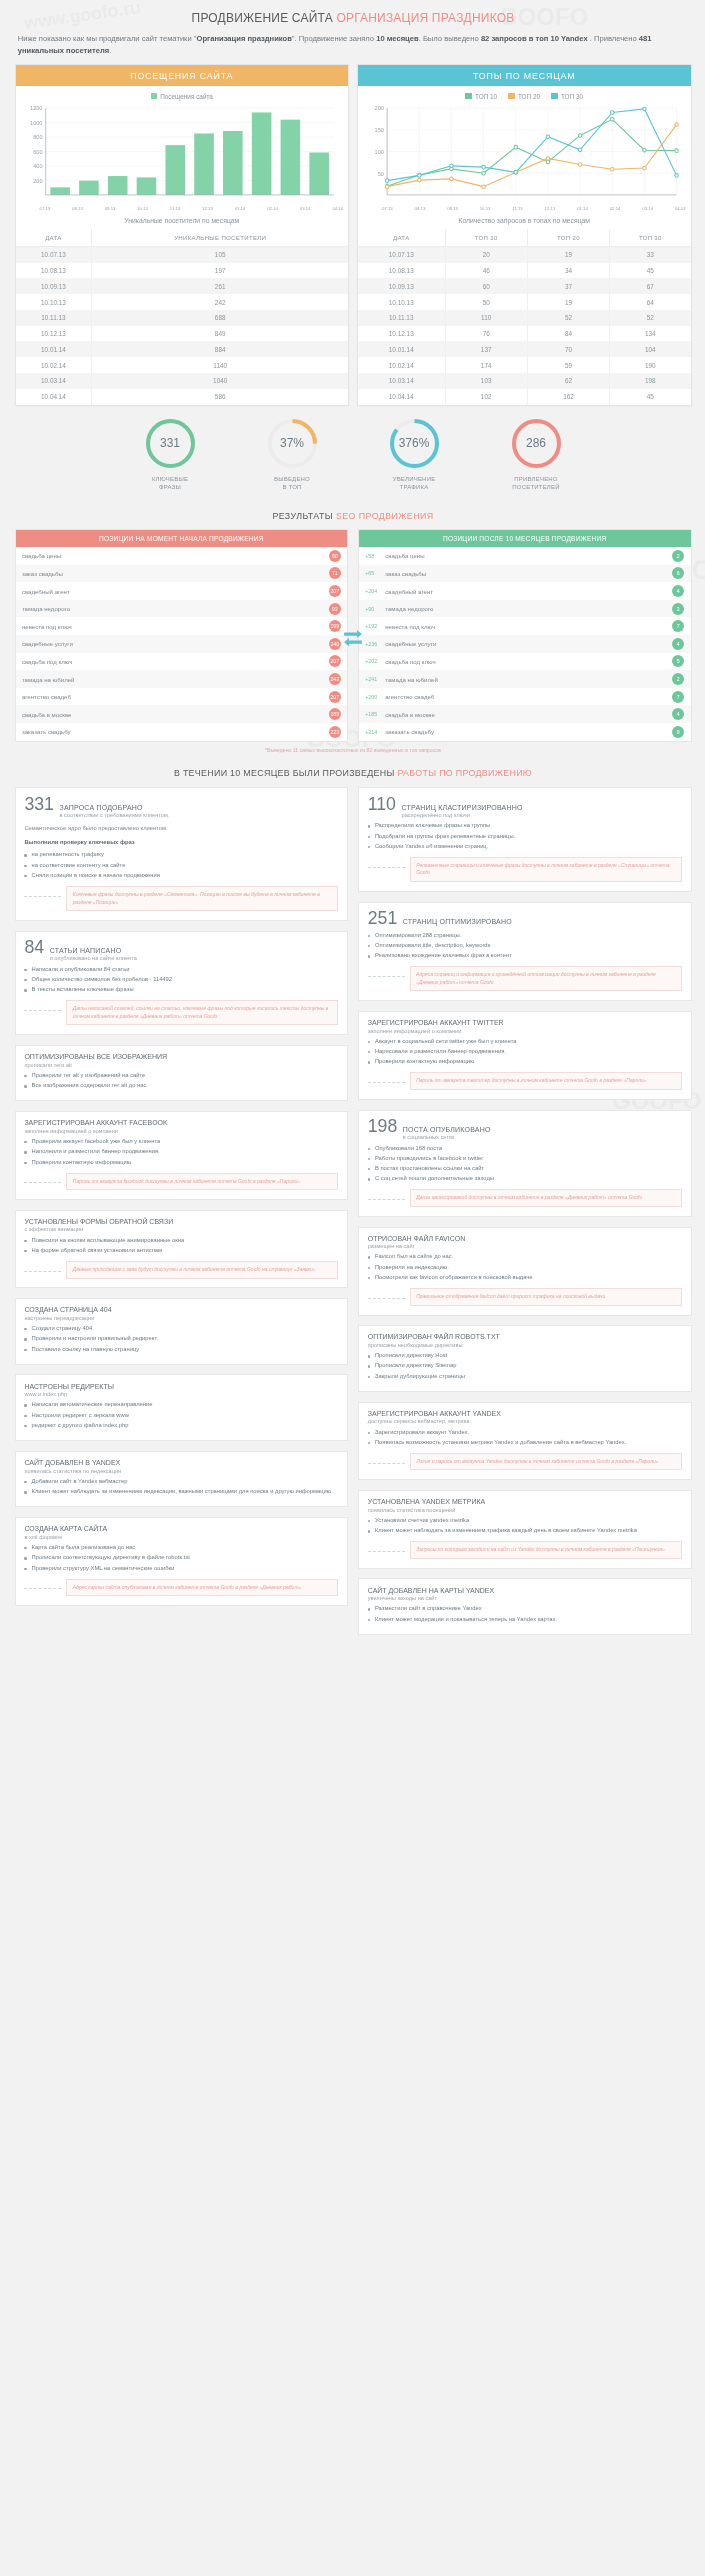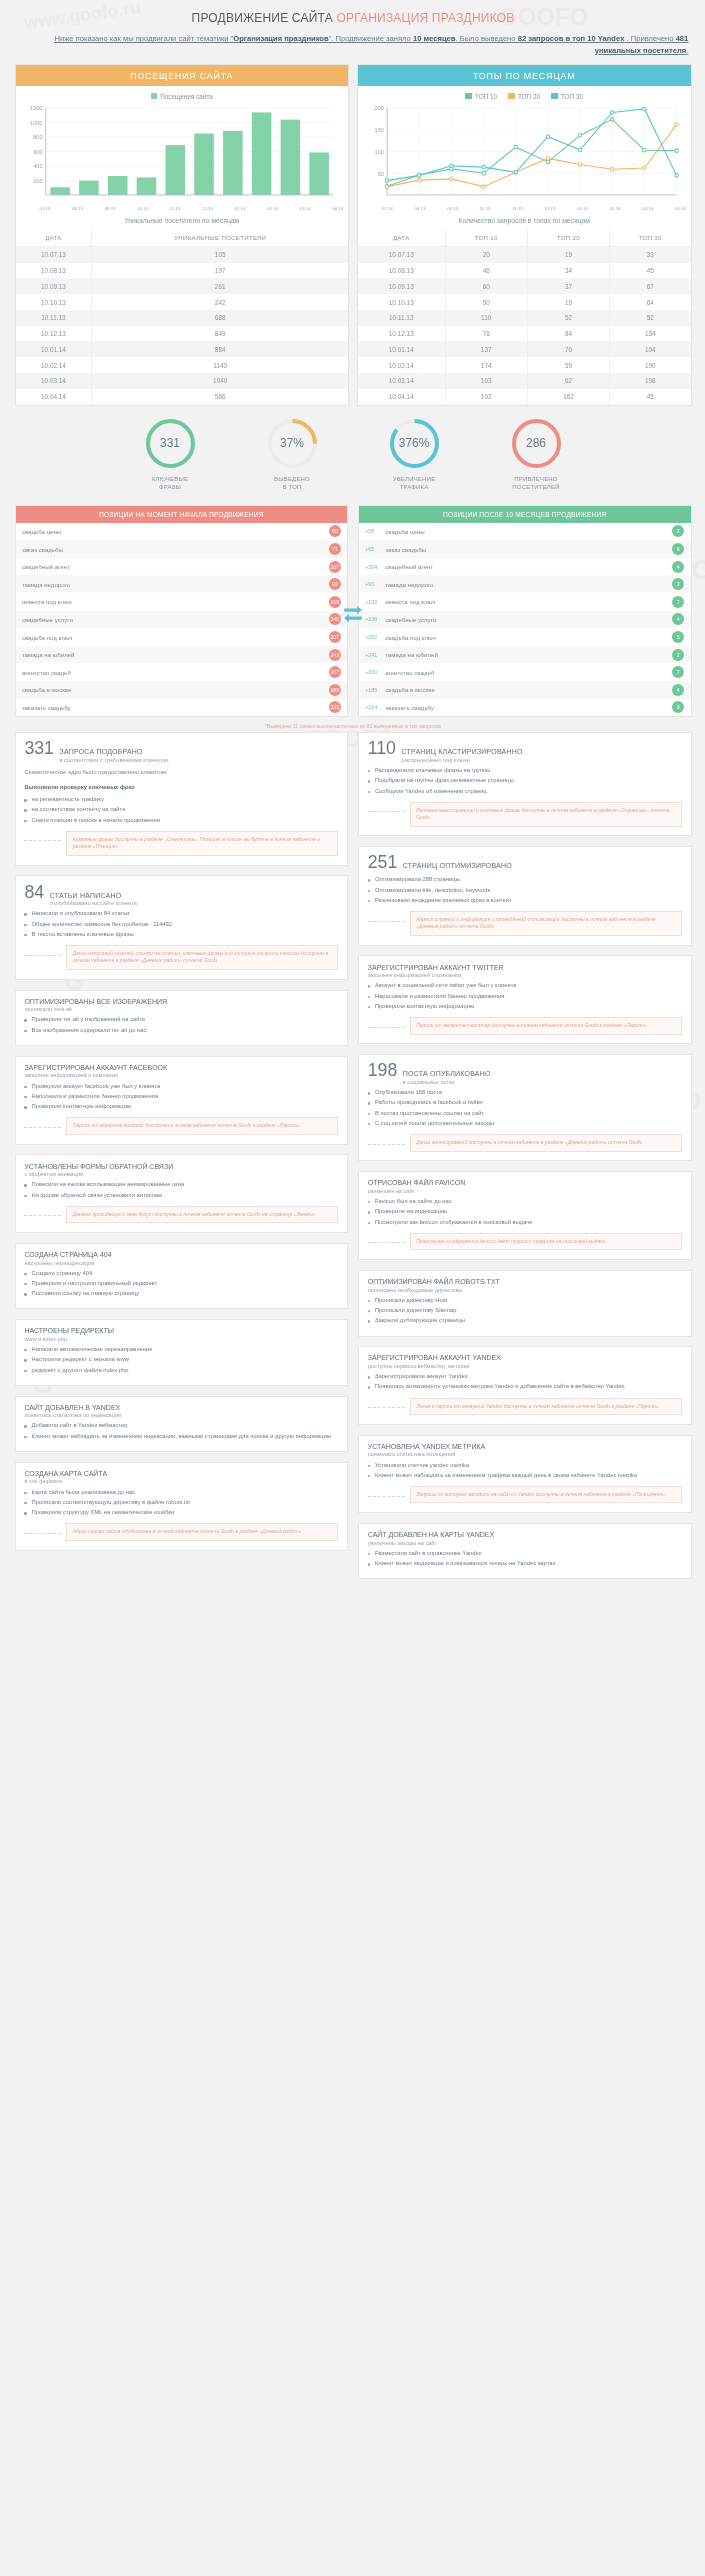--- a/index.html
+++ b/index.html
@@ -26,21 +26,21 @@
   }
 
   .content { position:relative; z-index:2; }
 
   
   .hdr { text-align:center; padding:11.3px 0 3.2px; }
   .hdr h1 { font-size:12px; font-weight:normal; letter-spacing:0.2px; color:#5b5b5b; }
   .hdr h1 .red { color:#ef8d85; }
   .intro {
     font-size:7.6px; line-height:1.5; color:#6f7b83;
-    padding:4.8px 17.7px 8px; text-align:right;text-decoration:underline;
+    padding:4.8px 17.7px 8px; text-align:left;
   }
   .intro b { color:#4d5a63; }
 
   
   .charts { display:flex; gap:8px; padding:0 14.5px; }
   .card {
     background:#fff; border:0.8px solid #e4e4e4; flex:1;
     box-shadow:0 0.8px 1.6px rgba(0,0,0,.04);
   }
   .card-hd {
@@ -446,20 +446,23 @@
       <svg width="53" height="53" viewBox="0 0 66 66">
         <circle cx="33" cy="33" r="28" fill="none" stroke="#ececec" stroke-width="5"></circle>
         <circle cx="33" cy="33" r="28" fill="none" stroke="#ef8d85" stroke-width="5" stroke-dasharray="175.92918860102841" stroke-dashoffset="0" transform="rotate(-90 33 33)" stroke-linecap="butt"></circle>
       </svg>
       <div class="val">286</div>
     </div>
     <div class="lbl">ПРИВЛЕЧЕНО<br>ПОСЕТИТЕЛЕЙ</div>
   </div>
       </div>
 
+    <div class="res-title">
+      <span>РЕЗУЛЬТАТЫ </span><span class="red">SEO ПРОДВИЖЕНИЯ</span>
+    </div>
 
     <div class="cols">
       <div class="pcard">
         <div class="ph ph-red">ПОЗИЦИИ НА МОМЕНТ НАЧАЛА ПРОДВИЖЕНИЯ</div>
         <div id="beforeList">
             <div class="prow ">
      <span>свадьба цены</span>
      <span class="badge b-red">60</span>
    </div>
             <div class="prow alt">
@@ -588,20 +591,23 @@
       </div>
       <div class="arrows">
         <svg width="21" height="21" viewBox="0 0 26 26">
           <path d="M2 8 h16 v-3 l6 5 -6 5 v-3 H2 z" fill="#5ac4d4"></path>
           <path d="M24 18 h-16 v-3 l-6 5 6 5 v-3 h16 z" fill="#5ac4d4"></path>
         </svg>
       </div>
     </div>
     <div class="note">*Выведено 11 самых высокочастотных из 82 выведенных в топ запросов</div>
 
+    <div class="works-hd">
+      <span>В ТЕЧЕНИИ 10 МЕСЯЦЕВ БЫЛИ ПРОИЗВЕДЕНЫ </span><span class="red">РАБОТЫ ПО ПРОДВИЖЕНИЮ</span>
+    </div>
     <div class="wcols">
       <div class="wcol" id="wLeft">
           <div class="wbox">
             <div class="wtop">
               <span class="big">331</span>
         <span>
                 <div class="wtitle">ЗАПРОСА ПОДОБРАНО</div>
         <div class="wsub">в соответствии с требованиями клиентом.</div>
               </span>
             </div>

